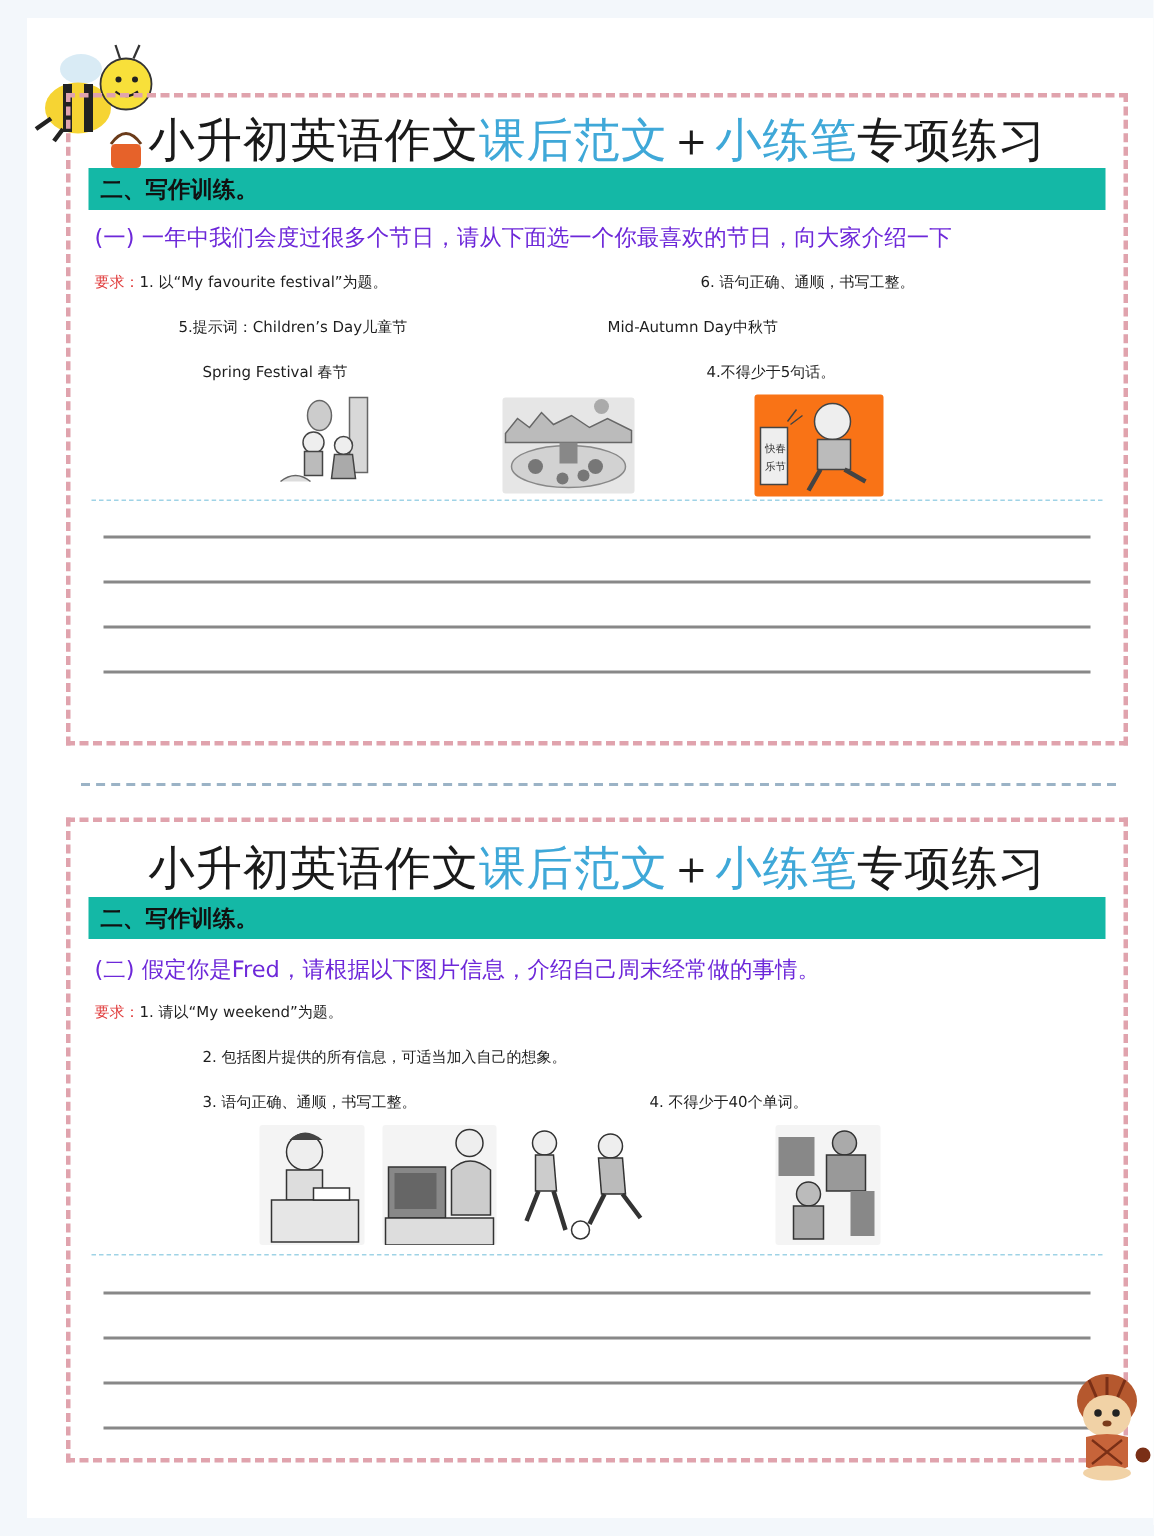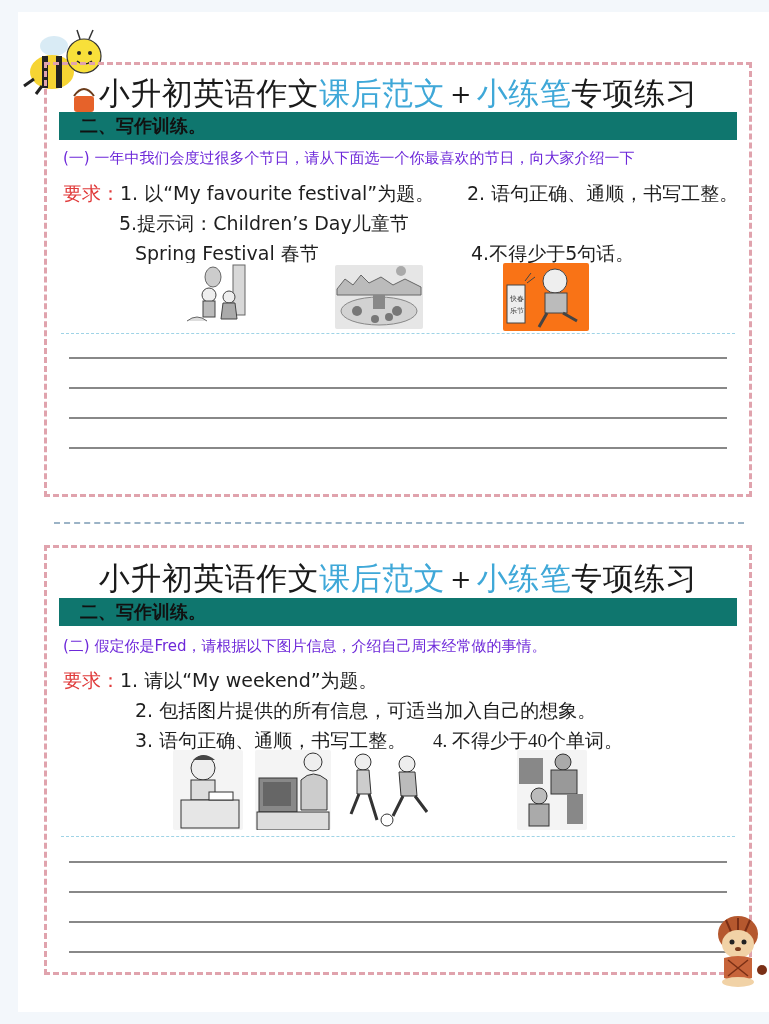--- a/index.html
+++ b/index.html
@@ -28,35 +28,35 @@
     color: #1a1a1a; font-weight: 500;
   }
   .title-inner {
     display: inline-block; padding: 0 4px 3px 4px;
     border-bottom: 3px double #555;
   }
   .title .accent { color: #3fa8d8; }
 
   .band {
     position: absolute; left: 12px; right: 12px; height: 28px;
-    background: #0f766e;
-    font-size: 18px; font-weight: bold; color: #111;
-    padding-left: 21px; line-height: 28px;
+    background: #14b8a6;
+    font-size: 15px; font-weight: bold; color: #111;
+    padding-left: 8px; line-height: 28px;
   }
   .card-1 .band { top: 47px; }
   .card-2 .band { top: 50px; }
 
   .prompt {
     position: absolute; left: 16px; right: 10px;
     font-size: 15px; color: #6d28d9; white-space: nowrap;
   }
   .card-1 .prompt { top: 84px; }
   .card-2 .prompt { top: 89px; }
 
-  .req-row { position: absolute; font-size: 19px; white-space: nowrap; color: #1e1e1e; }
+  .req-row { position: absolute; font-size: 10px; white-space: nowrap; color: #1e1e1e; }
   .req-label { color: #e03b3b; }
   .pic {
     position: absolute; background: #f4f4f4; border-radius: 2px;
     display: flex; align-items: center; justify-content: center;
     overflow: hidden;
   }
   .pic svg { width: 100%; height: 100%; }
 
   .dotline {
     position: absolute; left: 14px; right: 14px; height: 0;
@@ -100,22 +100,23 @@
     <span class="title-inner">
       <span>小升初英语作文</span><span class="accent">课后范文</span><span>＋</span><span class="accent">小练笔</span><span>专项练习</span>
     </span>
   </div>
   <div class="band">二、写作训练。</div>
   <div class="prompt">(一) 一年中我们会度过很多个节日，请从下面选一个你最喜欢的节日，向大家介绍一下</div>
 
   <div class="req-row" style="left:16px; top:116px;">
     <span class="req-label">要求：</span><span>1. 以“My favourite festival”为题。</span>
   </div>
-  <div class="req-row" style="left:420px; top:116px;">2. 语句正确、通顺，书写工整。</div>
+  <div class="req-row" style="left:420px; top:116px;">6. 语句正确、通顺，书写工整。</div>
   <div class="req-row" style="left:72px; top:146px;">5.提示词：Children’s Day儿童节</div>
+  <div class="req-row" style="left:358px; top:146px;">Mid-Autumn Day中秋节</div>
   <div class="req-row" style="left:88px; top:176px;">Spring Festival 春节</div>
   <div class="req-row" style="left:424px; top:176px;">4.不得少于5句话。</div>
 
   <div class="pic" style="left:130px; top:198px; width:90px; height:68px; background:#fff;">
     <svg viewBox="0 0 90 68">
       <ellipse cx="36" cy="14" rx="8" ry="10" fill="#ccc" stroke="#666"></ellipse>
       <rect x="56" y="2" width="12" height="50" fill="#d8d8d8" stroke="#666"></rect>
       <circle cx="32" cy="32" r="7" fill="#eee" stroke="#444"></circle>
       <rect x="26" y="38" width="12" height="16" fill="#bbb" stroke="#444"></rect>
       <circle cx="52" cy="34" r="6" fill="#eee" stroke="#444"></circle>
@@ -163,21 +164,21 @@
     </span>
   </div>
   <div class="band">二、写作训练。</div>
   <div class="prompt">(二) 假定你是Fred，请根据以下图片信息，介绍自己周末经常做的事情。</div>
 
   <div class="req-row" style="left:16px; top:120px;">
     <span class="req-label">要求：</span><span>1. 请以“My weekend”为题。</span>
   </div>
   <div class="req-row" style="left:88px; top:150px;">2. 包括图片提供的所有信息，可适当加入自己的想象。</div>
   <div class="req-row" style="left:88px; top:180px;">3. 语句正确、通顺，书写工整。</div>
-  <div class="req-row" style="left:386px; top:180px;font-family:Liberation Serif, serif;">4. 不得少于40个单词。</div>
+  <div class="req-row" style="left:386px; top:180px;">4. 不得少于40个单词。</div>
 
   <div class="pic" style="left:126px; top:202px; width:70px; height:80px;">
     <svg viewBox="0 0 70 80">
       <circle cx="30" cy="18" r="12" fill="#eee" stroke="#333"></circle>
       <path d="M20 10 Q30 0 42 10" fill="#444"></path>
       <rect x="18" y="30" width="24" height="20" fill="#ddd" stroke="#333"></rect>
       <rect x="8" y="50" width="58" height="28" fill="#e6e6e6" stroke="#333"></rect>
       <rect x="36" y="42" width="24" height="8" fill="#fff" stroke="#333"></rect>
     </svg>
   </div>

